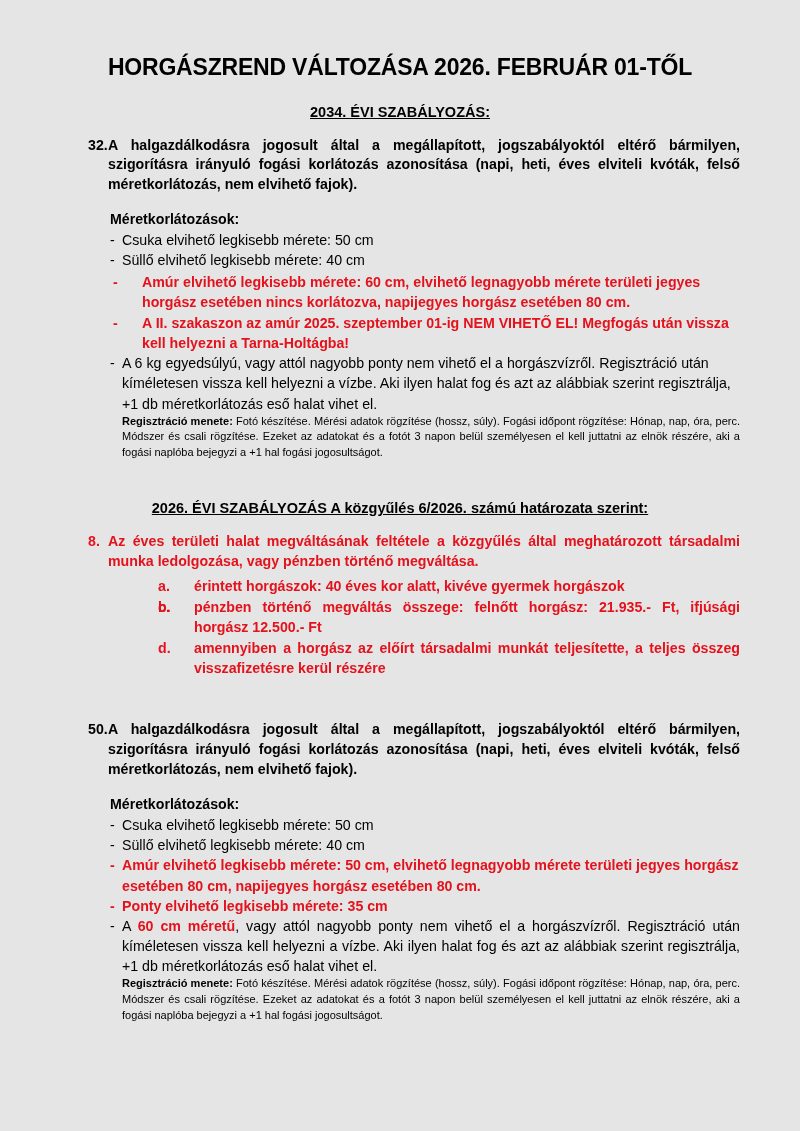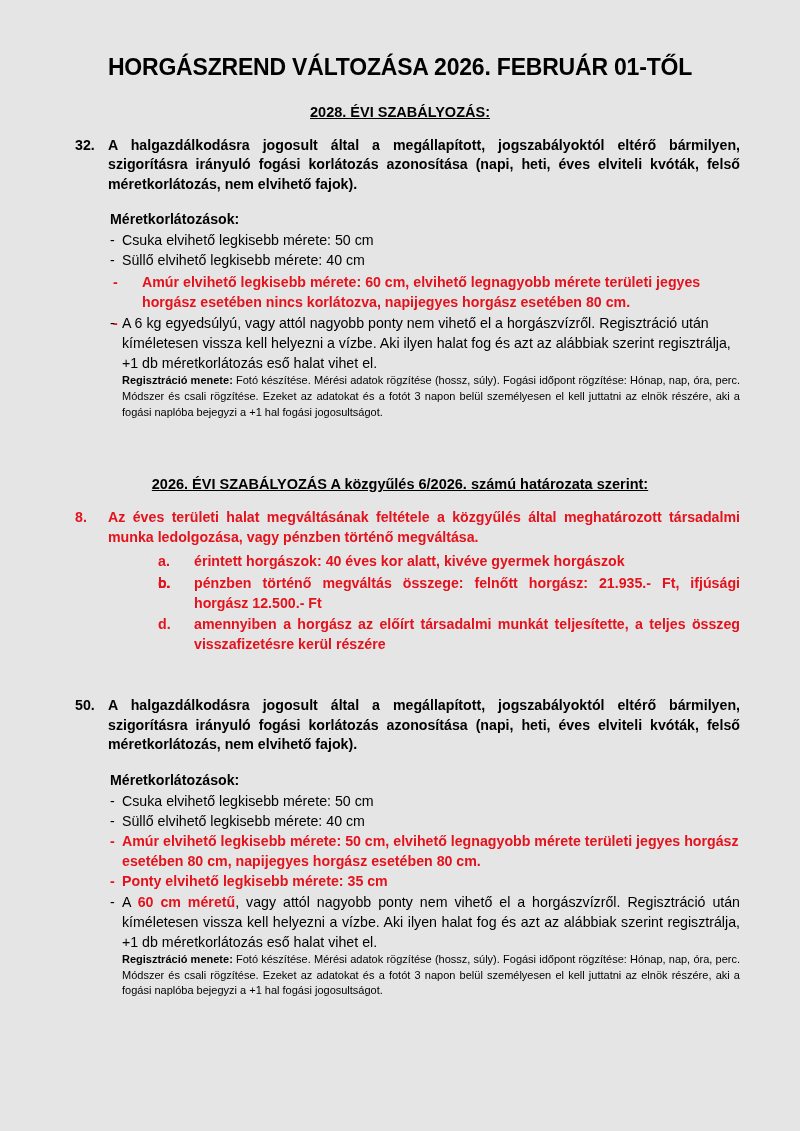--- a/index.html
+++ b/index.html
@@ -28,38 +28,38 @@
     line-height: 1.2;
   }
   .section-head {
     text-align: center;
     font-size: 14.5px;
     font-weight: bold;
     text-decoration: underline;
     margin: 22px 0 0 0;
   }
   .section-head.second {
-    margin-top: 16px;
+    margin-top: 0;
   }
   .spacer-lg { height: 40px; }
   .spacer-md { height: 26px; }
 
   
   .clause {
     position: relative;
     padding-left: 48px;
     font-size: 14.2px;
     font-weight: bold;
     line-height: 1.38;
     text-align: justify;
     margin-top: 16px;
   }
   .clause .num {
     position: absolute;
-    left: 15px;
+    left: 28px;
     top: 0;
   }
   .clause.red, .clause.red .num { color: #e4121c; }
 
   .sub-block {
     padding-left: 50px;
     margin-top: 16px;
   }
   .sub-title {
     font-size: 14.2px;
@@ -134,21 +134,21 @@
     top: 0;
   }
 </style>
 </head>
 <body>
 
 <div class="page">
 
   <h1 class="doc-title">HORGÁSZREND VÁLTOZÁSA 2026. FEBRUÁR 01-TŐL</h1>
 
-  <div class="section-head">2028. ÉVI SZABÁLYOZÁS:</div>
+  <div class="section-head">2034. ÉVI SZABÁLYOZÁS:</div>
 
   <div class="clause">
     <span class="num">32.</span>
     <span>A halgazdálkodásra jogosult által a megállapított, jogszabályoktól eltérő bármilyen, szigorításra irányuló fogási korlátozás azonosítása (napi, heti, éves elviteli kvóták, felső méretkorlátozás, nem elvihető fajok).</span>
   </div>
 
   <div class="sub-block">
     <div class="sub-title">Méretkorlátozások:</div>
 
     <div class="dash-row plain">
@@ -161,20 +161,21 @@
       <span>Süllő elvihető legkisebb mérete: 40 cm</span>
     </div>
 
     <div class="dash-row red-wide">
       <span class="marker">-</span>
       <span>Amúr elvihető legkisebb mérete: 60 cm, elvihető legnagyobb mérete területi jegyes horgász esetében nincs korlátozva, napijegyes horgász esetében 80 cm.</span>
     </div>
 
     <div class="dash-row red-wide">
       <span class="marker">-</span>
+      <span>A II. szakaszon az amúr 2025. szeptember 01-ig NEM VIHETŐ EL! Megfogás után vissza kell helyezni a Tarna-Holtágba!</span>
     </div>
 
     <div class="dash-row plain">
       <span class="marker">-</span>
       <span>A 6 kg egyedsúlyú, vagy attól nagyobb ponty nem vihető el a horgászvízről. Regisztráció után kíméletesen vissza kell helyezni a vízbe. Aki ilyen halat fog és azt az alábbiak szerint regisztrálja, +1 db méretkorlátozás eső halat vihet el.</span>
     </div>
 
     <div class="para">
       <span class="lead">Regisztráció menete:</span><span> Fotó készítése. Mérési adatok rögzítése (hossz, súly). Fogási időpont rögzítése: Hónap, nap, óra, perc. Módszer és csali rögzítése. Ezeket az adatokat és a fotót 3 napon belül személyesen el kell juttatni az elnök részére, aki a fogási naplóba bejegyzi a +1 hal fogási jogosultságot.</span>
     </div>

